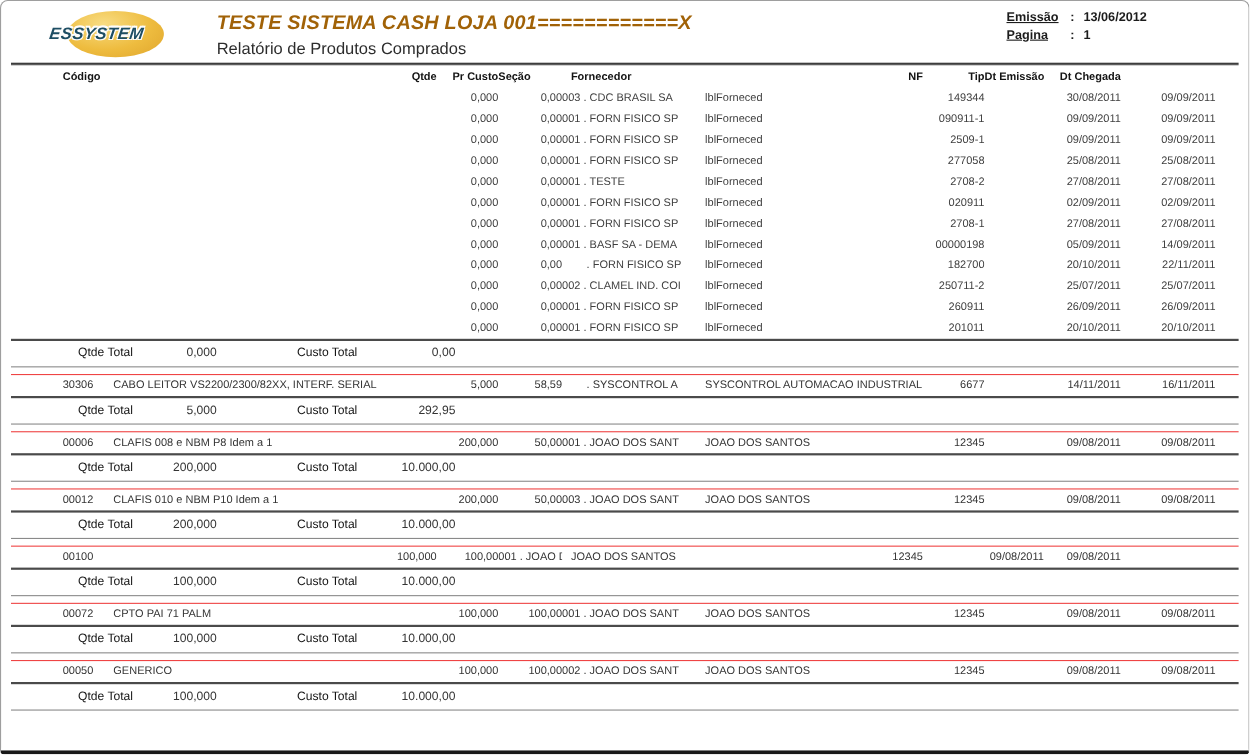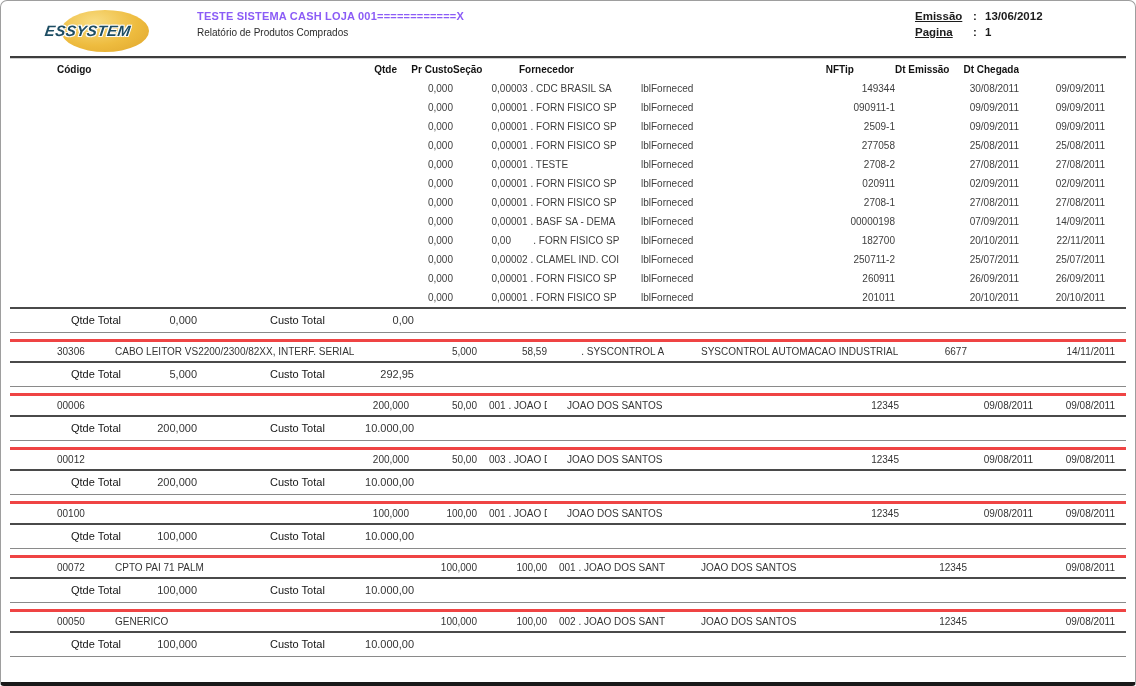--- a/index.html
+++ b/index.html
@@ -25,50 +25,50 @@
     background: radial-gradient(ellipse at 38% 28%, #f8dc82 0%, #eebc3f 55%, #dfa52c 100%);
   }
   .logo-text {
     position: absolute; left: 0; top: 12px; width: 122px;
     font-style: italic; font-weight: bold; font-size: 15px; letter-spacing: 0.5px;
     color: #1d4d63; transform: skewX(-8deg);
     text-shadow: 1px 1px 0 #fdfdfd, -1px -1px 0 #fdfdfd, 1px -1px 0 #fdfdfd, -1px 1px 0 #fdfdfd;
   }
 
   .title-block { margin-left: 30px; flex: 1 1 auto; }
-  .report-title { font-size: 11px; font-weight: bold; color: #8b5cf6; letter-spacing: 0.2px; }
-  .report-subtitle { font-size: 10px; color: #2c2c2c; margin-top: 5px; }
+  .report-title { font-size: 18px; font-weight: bold; color: #a16207; letter-spacing: 0.2px; font-style: italic; }
+  .report-subtitle { font-size: 15px; color: #2c2c2c; margin-top: 5px; }
 
   .meta-block { flex: 0 0 auto; width: 200px; font-size: 11.5px; font-weight: bold; color: #1c1c1c; }
   .meta-line { display: flex; margin-bottom: 4px; }
   .meta-label { width: 58px; text-decoration: underline; }
   .meta-sep { width: 12px; }
 
   .header-rule { margin: 2px 9px 0 9px; height: 0; border-top: 2px solid #3d3d3d; border-bottom: 1px solid #cfcfcf; }
 
   
   .report-body { margin: 0 9px; color: #3e3e3e; }
 
   .row-grid {
     display: grid;
     grid-template-columns: 46px 294px 56px 58px 122px 206px 56px 54px 70px 86px;
     padding-left: 47px; padding-right: 14px;
     font-size: 10px;
   }
   .c { white-space: nowrap; overflow: hidden; }
   .num { text-align: right; }
-  .tip { text-align: left; }
+  .tip { text-align: right; }
   .secao { white-space: pre; }
   .fornecedor { padding-left: 8px; }
 
   .colheader-row { font-weight: bold; color: #131313; padding-top: 5px; padding-bottom: 4px; }
 
   .detail-row { height: 19px; line-height: 19px; }
 
-  .product-row { border-top: 3px solid #ef4444; padding-top: 4px; padding-bottom: 4px; color: #343434; gap: 12px; }
+  .product-row { border-top: 1px solid #ef4444; padding-top: 4px; padding-bottom: 4px; color: #343434; }
 
   .group + .group { margin-top: 6px; }
 
   .total-band {
     display: grid;
     grid-template-columns: 66px 60px 73px 70px 74px;
     padding: 4px 14px 4px 61px;
     border-top: 2px solid #4a4a4a;
     border-bottom: 1px solid #8a8a8a;
     font-size: 11px; line-height: 15px;
@@ -216,21 +216,21 @@
 
   <div class="row row-grid detail-row">
     <span class="c"></span>
     <span class="c"></span>
     <span class="c num">0,000</span>
     <span class="c num">0,00</span>
     <span class="c secao">001 . BASF SA - DEMA</span>
     <span class="c fornecedor">lblForneced</span>
     <span class="c num">00000198</span>
     <span class="c tip"></span>
-    <span class="c num">07/09/2011</span>
+    <span class="c num">05/09/2011</span>
     <span class="c num">14/09/2011</span>
   </div>
 
   <div class="row row-grid detail-row">
     <span class="c"></span>
     <span class="c"></span>
     <span class="c num">0,000</span>
     <span class="c num">0,00</span>
     <span class="c secao">        . FORN FISICO SP</span>
     <span class="c fornecedor">lblForneced</span>
@@ -309,20 +309,21 @@
       <span class="t-spacer"></span>
       <span class="t-label">Custo Total</span>
       <span class="t-val">292,95</span>
     </div>
   </section>
 
   <section class="group">
     <div class="group-rows">
   <div class="row row-grid product-row">
     <span class="c">00006</span>
+    <span class="c">CLAFIS 008 e NBM P8 Idem a 1</span>
     <span class="c num">200,000</span>
     <span class="c num">50,00</span>
     <span class="c secao">001 . JOAO DOS SANT</span>
     <span class="c fornecedor">JOAO DOS SANTOS</span>
     <span class="c num">12345</span>
     <span class="c tip"></span>
     <span class="c num">09/08/2011</span>
     <span class="c num">09/08/2011</span>
   </div>
 </div>
@@ -332,20 +333,21 @@
       <span class="t-spacer"></span>
       <span class="t-label">Custo Total</span>
       <span class="t-val">10.000,00</span>
     </div>
   </section>
 
   <section class="group">
     <div class="group-rows">
   <div class="row row-grid product-row">
     <span class="c">00012</span>
+    <span class="c">CLAFIS 010 e NBM P10 Idem a 1</span>
     <span class="c num">200,000</span>
     <span class="c num">50,00</span>
     <span class="c secao">003 . JOAO DOS SANT</span>
     <span class="c fornecedor">JOAO DOS SANTOS</span>
     <span class="c num">12345</span>
     <span class="c tip"></span>
     <span class="c num">09/08/2011</span>
     <span class="c num">09/08/2011</span>
   </div>
 </div>

